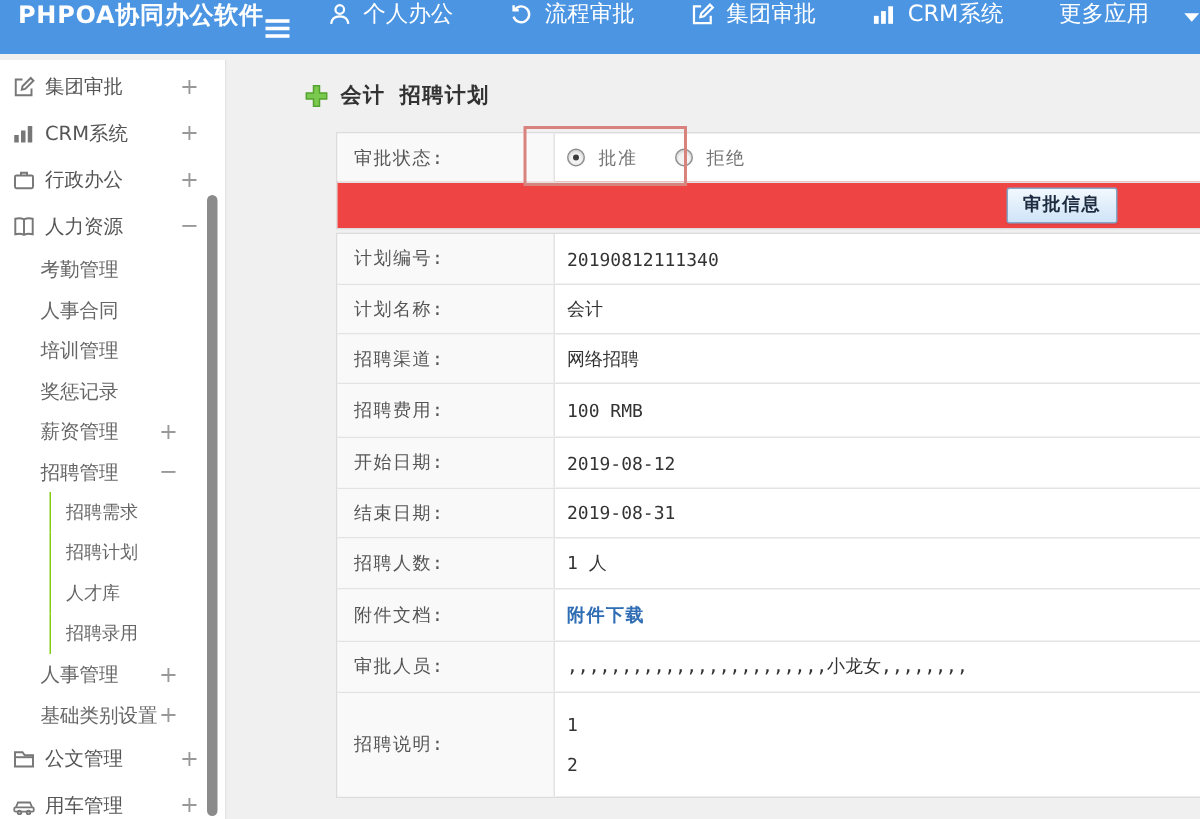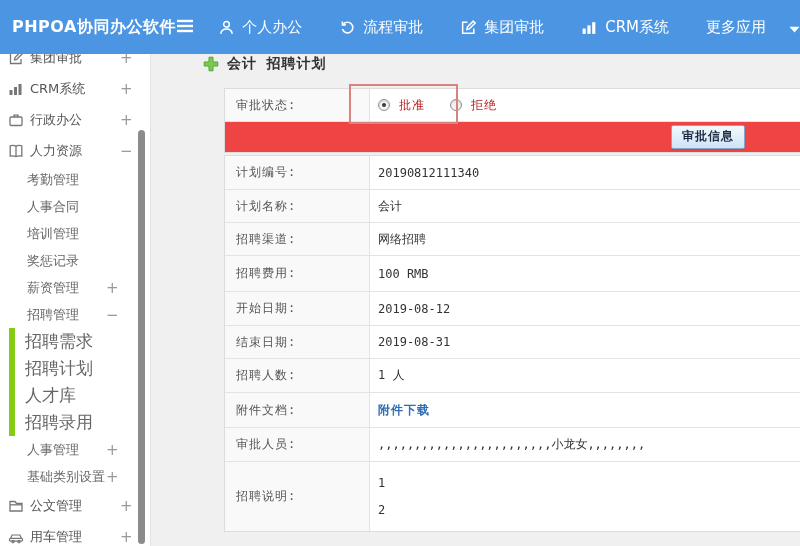--- a/index.html
+++ b/index.html
@@ -1,38 +1,38 @@
 <!DOCTYPE html>
 <html><head>
 <meta charset="utf-8">
 <style>
   * { margin:0; padding:0; box-sizing:border-box; }
   html,body { width:800px; height:546px; overflow:hidden;
     font-family:"DejaVu Sans","Liberation Sans",sans-serif; background:#f0f0f0; }
 
   
-  .navbar { position:absolute; left:0; top:0; width:800px; height:54px;
-    background:#4b95e2; display:flex; align-items:center; color:#fff; z-index:30; }
+  .navbar { position:absolute; left:0; top:0; width:800px; height:36px;
+    background:#4b95e2; display:flex; align-items:flex-start; color:#fff; z-index:30; }
   .logo { width:196px; padding-left:12px; font-size:16px; font-weight:bold;
     letter-spacing:.5px; white-space:nowrap; }
   .hamburger { width:22px; height:40px; display:flex; align-items:center; justify-content:center; cursor:pointer; }
   .nav-menu { display:flex; align-items:center; margin-left:24px; gap:37px; }
   .nav-item { display:flex; align-items:center; gap:7px; font-size:15px; cursor:pointer; white-space:nowrap; }
   .nav-item svg { display:block; }
   .caret { margin-left:-14px; }
 
   
   .sidebar { position:absolute; left:0; top:40px; width:151px; height:506px;
     background:#ffffff; border-right:1px solid #e2e2e2; padding-top:2px; overflow:hidden; }
   .sb-item { position:relative; display:flex; align-items:center; color:#555;
     cursor:pointer; }
   .sb-item.lv0 { height:31px; padding-left:8px; font-size:13px; }
   .sb-item.lv1 { height:27px; padding-left:27px; font-size:13px; color:#666; }
-  .sb-item.lv2 { height:27px; margin-left:9px; border-left:6px solid #84cc16;
-    padding-left:10px; font-size:17px; color:#666; }
+  .sb-item.lv2 { height:27px; margin-left:33px; border-left:1px solid #84cc16;
+    padding-left:10px; font-size:12px; color:#666; }
   .sb-icon { width:16px; height:16px; margin-right:6px; color:#777; flex:0 0 16px; }
   .sb-icon svg { display:block; }
   .sb-toggle { position:absolute; top:50%; transform:translateY(-50%);
     color:#999; font-size:15px; line-height:1; }
   .lv0 > .sb-toggle { left:120px; }
   .lv1 > .sb-toggle { left:106px; }
   .sb-scroll { position:absolute; left:138px; top:90px; width:7px; height:414px;
     background:#8b8b8b; border-radius:4px; }
 
   
@@ -60,21 +60,21 @@
   
   .row-status { height:32px; }
   .row-actions { height:31px; background:#ef4444; display:flex; align-items:center;
     justify-content:flex-end; padding-right:58px; border-top:1px solid #e3e3e3; }
   .radio-group { display:flex; align-items:center; gap:9px; }
   .radio { width:12px; height:12px; border-radius:50%; border:1px solid #8f8f8f;
     background:#f3f3f3; display:inline-block; position:relative; cursor:pointer;
     box-shadow:inset 0 1px 2px rgba(0,0,0,.15); }
   .radio.selected::after { content:""; position:absolute; left:3px; top:3px;
     width:4px; height:4px; border-radius:50%; background:#3c3c3c; }
-  .radio-label { color:#b91c1c; letter-spacing:1px; margin-right:16px; }
+  .radio-label { color:#737373; letter-spacing:1px; margin-right:16px; }
   .btn { font-family:inherit; font-size:12px; font-weight:bold; color:#1d2c40;
     background:linear-gradient(#f2f8fe,#cfe4f7); border:1px solid #84a6c9;
     border-radius:2px; padding:2px 10px 3px; letter-spacing:1px; cursor:pointer;
     box-shadow:0 1px 1px rgba(0,0,0,.08); }
 
   .annotation-box { position:absolute; left:197px; top:44px; width:109px; height:40px;
     border:2px solid #d9837e; z-index:20; pointer-events:none; }
 
   .link { color:#2f6db5; font-weight:bold; cursor:pointer; letter-spacing:1px; }
 </style>

